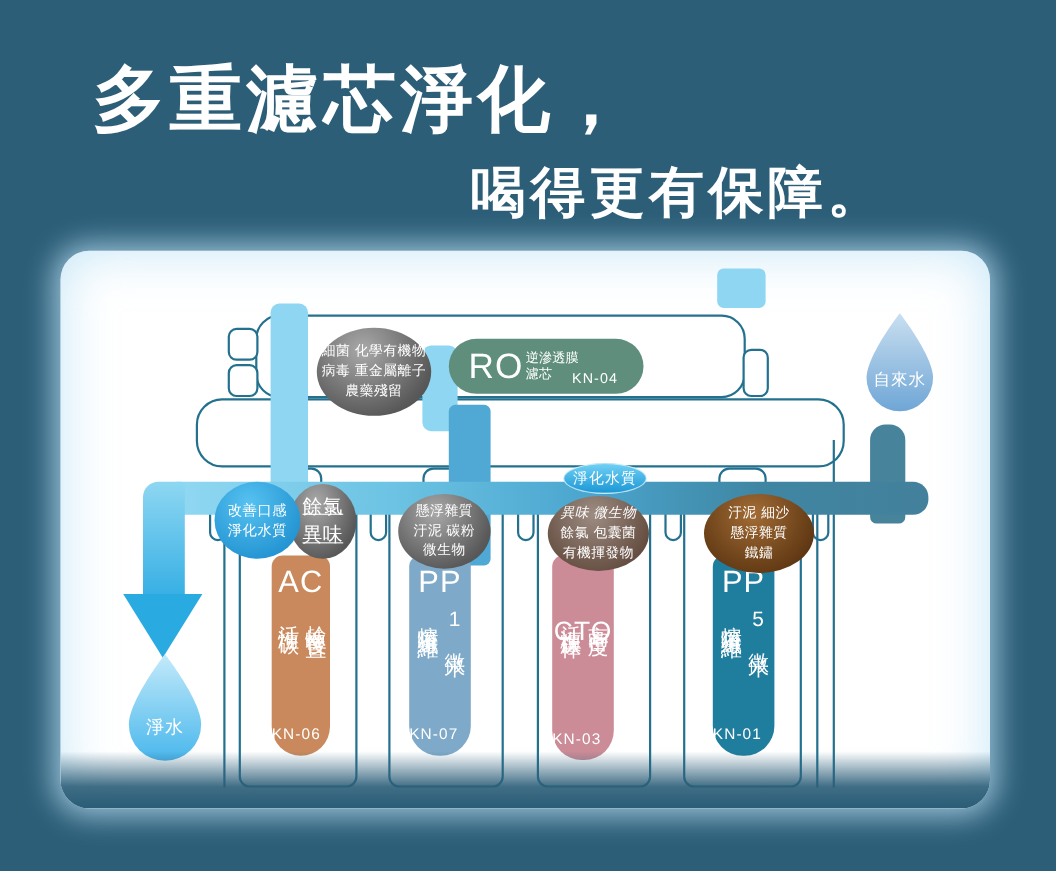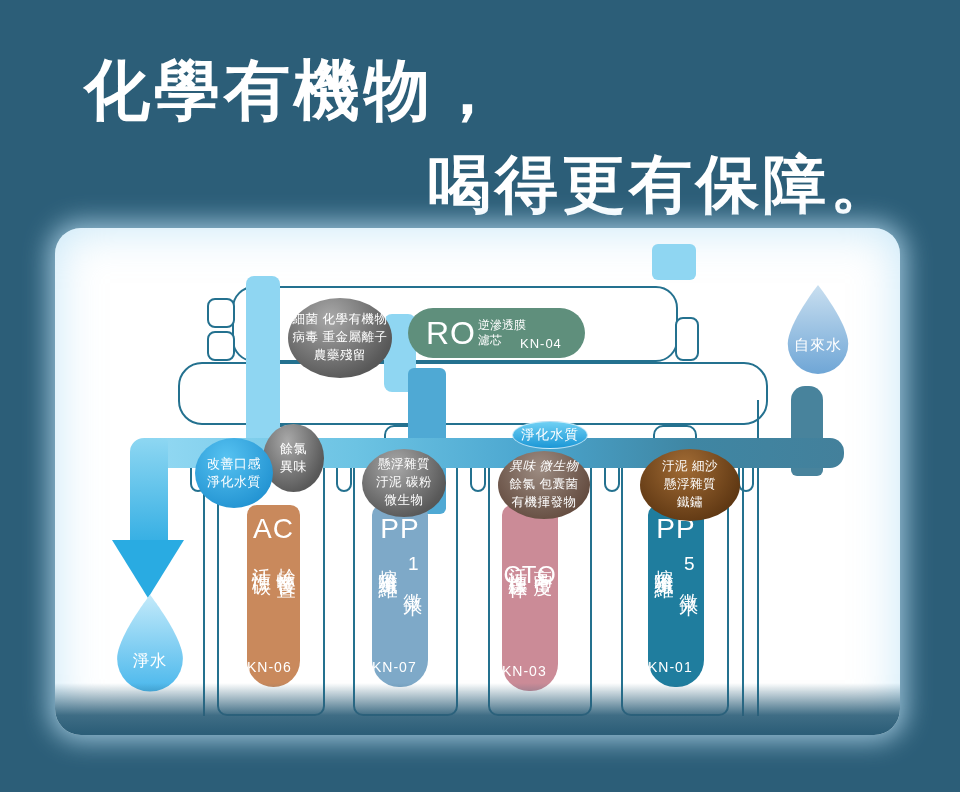--- a/index.html
+++ b/index.html
@@ -4,21 +4,21 @@
 <style>
   html,body{margin:0;padding:0;}
   body{
     width:960px;height:792px;position:relative;overflow:hidden;
     background:#2c5e78;
     font-family:"Liberation Sans","DejaVu Sans",sans-serif;
   }
   
   .title-line{position:absolute;color:#fff;font-weight:bold;letter-spacing:4px;white-space:nowrap;}
   .title-1{left:84px;top:46px;font-size:66px;}
-  .title-2{left:428px;top:142px;font-size:63px;font-family:Liberation Serif, serif;}
+  .title-2{left:428px;top:142px;font-size:50px;font-family:Liberation Serif, serif;}
 
   
   .panel{
     position:absolute;left:55px;top:228px;width:845px;height:507px;
     background:#fff;border-radius:26px;overflow:hidden;
     box-shadow:0 0 26px 6px rgba(190,225,245,.75), inset 0 0 46px rgba(140,205,240,.5);
   }
   .panel *{position:absolute;box-sizing:border-box;}
 
   
@@ -80,21 +80,21 @@
   .drop{z-index:5;background:none;}
   .drop text{font-size:18px;fill:#fff;letter-spacing:1px;}
 
   
   .fade{left:0;right:0;top:455px;height:52px;z-index:10;
         background:linear-gradient(180deg,rgba(44,94,120,0) 0%,rgba(44,94,120,.9) 62%,#2c5e78 96%);}
 </style>
 </head>
 <body>
 
-<div class="title-line title-1">化學有機物，</div>
+<div class="title-line title-1">多重濾芯淨化，</div>
 <div class="title-line title-2">喝得更有保障。</div>
 
 <div class="panel">
 
   <div class="outline r22" style="left:177px;top:58px;width:446px;height:76px;"></div>
   <div class="outline r8" style="left:152px;top:70px;width:28px;height:30px;"></div>
   <div class="outline r8" style="left:152px;top:103px;width:28px;height:30px;"></div>
   <div class="outline r8" style="left:620px;top:89px;width:24px;height:44px;"></div>
   <div class="outline r24" style="left:123px;top:134px;width:590px;height:63px;"></div>
 
@@ -155,21 +155,21 @@
     <div class="cart-label">PP</div>
     <div class="cart-cols"><span style="position:static;">5微米</span><br><span style="position:static;">熔噴纖維</span></div>
     <div class="cart-code">KN-01</div>
   </div>
 
   <div class="oval oval-gray" style="left:233px;top:70px;width:104px;height:80px;">
     <span style="position:static;">細菌 化學有機物</span>
     <span style="position:static;">病毒 重金屬離子</span>
     <span style="position:static;">農藥殘留</span>
   </div>
-  <div class="oval oval-gray" style="left:208px;top:196px;width:61px;height:68px;font-size:13px;">
+  <div class="oval oval-gray" style="left:208px;top:212px;width:61px;height:68px;font-size:18px;text-decoration:underline;">
     <span style="position:static;">餘氯</span>
     <span style="position:static;">異味</span>
   </div>
   <div class="oval oval-blue" style="left:140px;top:210px;width:78px;height:70px;font-size:13px;">
     <span style="position:static;">改善口感</span>
     <span style="position:static;">淨化水質</span>
   </div>
   <div class="oval oval-gray" style="left:307px;top:221px;width:84px;height:68px;">
     <span style="position:static;">懸浮雜質</span>
     <span style="position:static;">汙泥 碳粉</span>

